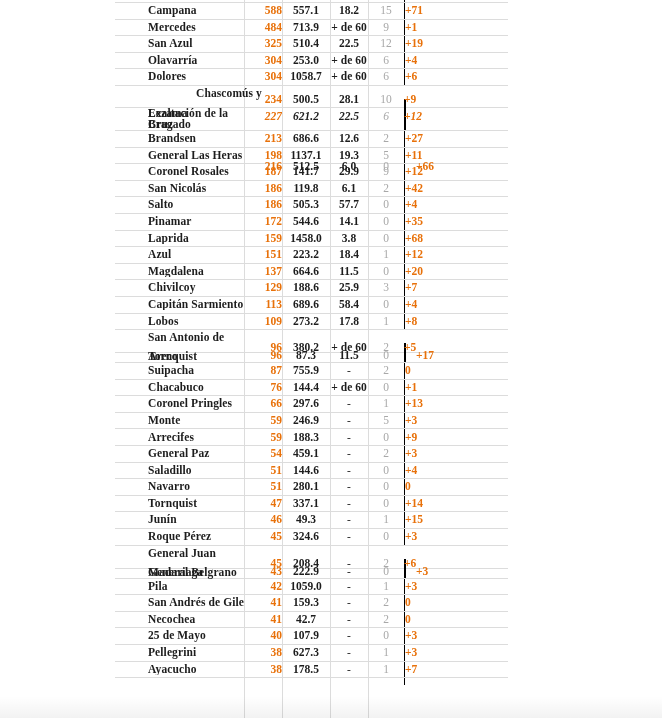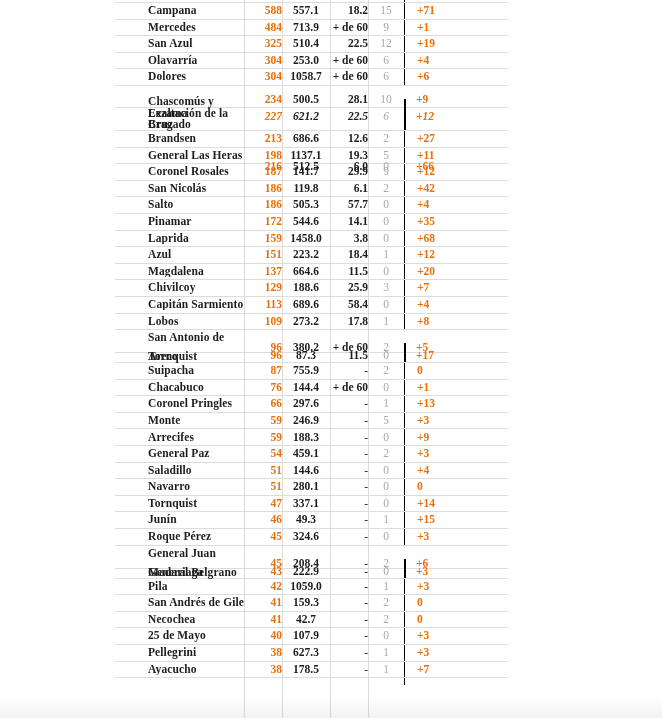--- a/index.html
+++ b/index.html
@@ -28,48 +28,48 @@
     font-size:11.5px;
   }
   .row.spacer-top{height:3px;}
   .row.spacer-bottom{height:7px;border-bottom:none;}
 
   .cell{overflow:hidden;white-space:nowrap;line-height:1;}
   .cell.name{padding-left:33px;font-weight:bold;letter-spacing:.1px;}
   .cell.num{text-align:center;font-weight:bold;}
   .cell.casos{color:var(--orange,#e8710a);text-align:right;}
   .cell.tasa{color:var(--dark,#1d1d1d);}
-  .cell.edad{color:var(--dark,#1d1d1d);text-align:right;}
+  .cell.edad{color:var(--dark,#1d1d1d);}
   .cell.edad.dash{font-weight:normal;color:#333;}
   .cell.fall{color:var(--gray,#a8a8a8);font-weight:normal;}
   .cell.nuevos{
     text-align:left;color:var(--orange,#e8710a);font-weight:bold;
     border-left:1.5px solid var(--black,#000);
-    padding-left:12px;align-self:stretch;display:flex;align-items:center;
+    padding-left:0;align-self:stretch;display:flex;align-items:center;
   }
 
   
   .cluster{position:relative;border-bottom:1px solid var(--grid,#dcdcdc);}
   .cluster.c3{height:45px;}
   .cluster.c2{height:33px;}
   .cl-name{
     position:absolute;left:33px;font-size:11.5px;font-weight:bold;
     white-space:nowrap;line-height:1;letter-spacing:.1px;z-index:3;
   }
   .cl-hline{position:absolute;left:0;right:0;height:1px;background:var(--grid,#dcdcdc);z-index:1;}
   .cl-black{position:absolute;left:289px;top:13px;bottom:0;width:1.5px;background:var(--black,#000);z-index:2;}
   .vals{
     position:absolute;left:0;right:0;height:12px;
     display:grid;grid-template-columns:129px 38px 48px 38px 36px 1fr;
     align-items:center;font-size:11.5px;z-index:3;
   }
   .vals .cell.nuevos{border-left:none;}
   .vals.indent .cell.nuevos{padding-left:12px;}
   
-  .c3 .p-l1{top:10px;}  .c3 .v1{top:8px;}
+  .c3 .p-l1{top:2px;margin-left:48px;}  .c3 .v1{top:8px;}
   .c3 .h1{top:21px;}
   .c3 .p-l2{top:22px;} .c3 .v2{top:25px;font-style:italic;}
   .c3 .p-l3{top:33px;} .c3 .v3{top:32px;margin-top:43px;}
   
   .c2 .p-l1{top:2px;}  .c2 .v1{top:12px;}
   .c2 .h1{top:22px;}
   .c2 .p-l2{top:21px;} .c2 .v2{top:20px;}
 
   .fade{
     position:absolute;left:0;right:0;bottom:0;height:22px;z-index:5;

